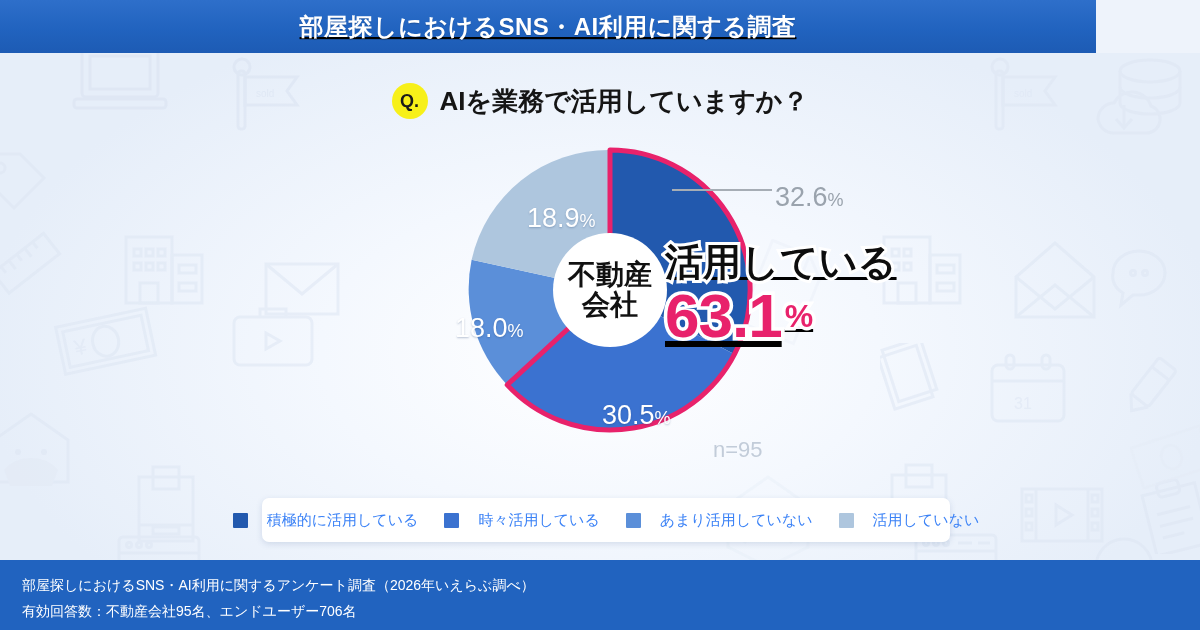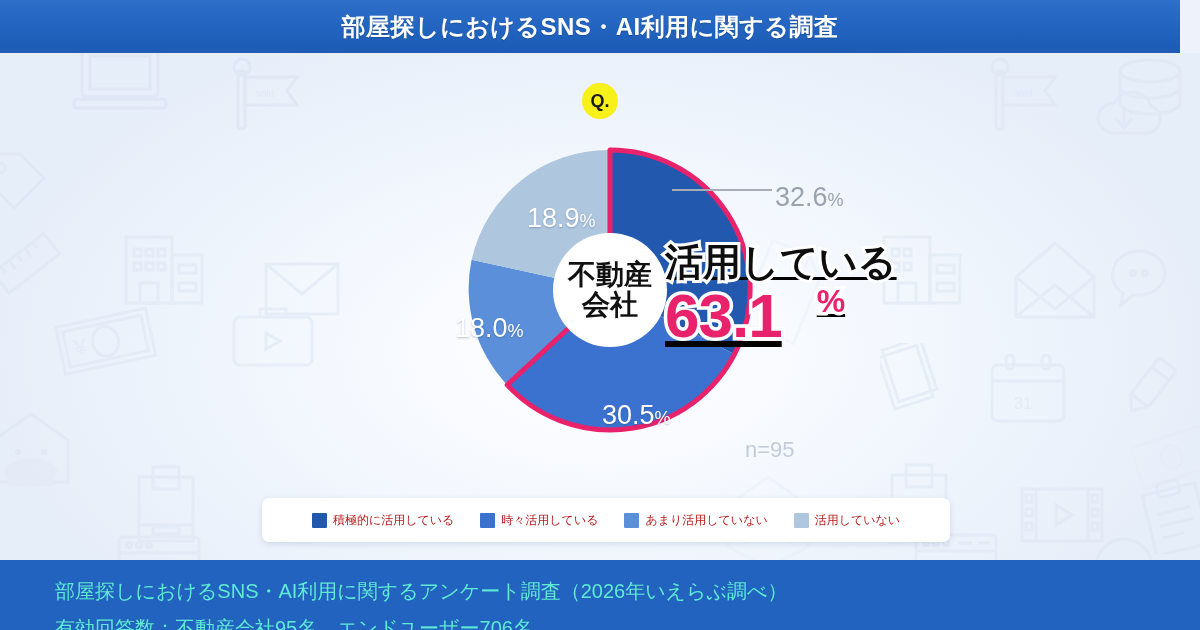--- a/index.html
+++ b/index.html
@@ -14,23 +14,23 @@
   .bg-base{
     position:absolute;left:0;top:53px;width:1200px;height:507px;
     background:
       radial-gradient(ellipse 620px 360px at 600px 300px,#ffffff 0%,#f4f8fe 45%,#e6eef9 100%);
   }
   .bg-icons{position:absolute;left:0;top:53px;width:1200px;height:507px;opacity:.55;}
   .bg-icons svg{position:absolute;}
 
   
   .header{
-    position:absolute;left:0;top:0;width:1180px;height:53px;
+    position:absolute;left:0;top:0;width:1096px;height:53px;
     background:linear-gradient(180deg,#2e6fca 0%,#2163bf 55%,#1d5bb4 100%);
-    display:flex;align-items:center;justify-content:center;
+    display:flex;align-items:center;justify-content:center;text-decoration:underline;
   }
   .header-title{
     color:#ffffff;font-size:24px;font-weight:bold;letter-spacing:.5px;
     text-shadow:0 1px 1px rgba(0,0,0,.18);
     white-space:nowrap;
   }
 
   
   .question{
     position:absolute;left:0;top:78px;width:1200px;height:46px;
@@ -61,54 +61,54 @@
   .label-305{left:602px;top:400px;}
 
   .label-326{
     position:absolute;left:775px;top:182px;color:#9aa3ad;font-size:27px;white-space:nowrap;
   }
   .label-326 .pct{font-size:18px;}
   .leader-line{
     position:absolute;left:672px;top:189px;width:100px;height:2px;background:#a6adb5;
   }
   .n-label{
-    position:absolute;left:745px;top:437px;color:#c2ccd9;font-size:22px;
+    position:absolute;left:713px;top:437px;color:#c2ccd9;font-size:22px;
   }
 
   
   .callout{position:absolute;left:665px;top:243px;width:230px;height:112px;text-decoration:underline;}
   .callout-top{
     font-size:38px;font-weight:bold;color:#0d0d0d;white-space:nowrap;line-height:1;
     -webkit-text-stroke:6px #ffffff;paint-order:stroke fill;
   }
   .callout-big{
-    display:flex;align-items:flex-start;line-height:1;margin-top:4px;
-    -webkit-text-stroke:7px #ffffff;paint-order:stroke fill;gap:32px;
+    display:flex;align-items:center;line-height:1;margin-top:4px;
+    -webkit-text-stroke:7px #ffffff;paint-order:stroke fill;
   }
   .callout-num{font-size:62px;font-weight:bold;color:#e8226b;letter-spacing:-1px;}
   .callout-pct{font-size:32px;font-weight:bold;color:#e8226b;margin-left:3px;}
 
   
   .legend{
     position:absolute;left:262px;top:498px;width:688px;height:44px;
     background:#ffffff;border-radius:7px;
     box-shadow:0 2px 6px rgba(60,90,140,.17);
     display:flex;align-items:center;justify-content:center;gap:26px;
   }
   .legend-item{display:flex;align-items:center;gap:6px;}
   .legend-sw{width:15px;height:15px;flex:0 0 auto;border-radius:1px;}
-  .legend-text{font-size:12px;color:#b91c1c;white-space:nowrap;}
+  .legend-text{font-size:15px;color:#3b82f6;white-space:nowrap;margin-left:13px;}
 
   
   .footer{
     position:absolute;left:0;top:560px;width:1200px;height:70px;
     background:#2163bf;
   }
   .footer-lines{position:absolute;left:22px;top:13px;}
-  .footer-line{color:#5eead4;font-size:20px;line-height:1.85;white-space:nowrap;margin-left:33px;}
+  .footer-line{color:#ffffff;font-size:14px;line-height:1.85;white-space:nowrap;}
 </style>
 </head>
 <body>
 
 <div id="stage">
 
   <div class="bg-base"></div>
   <div class="bg-icons">
 
     <svg style="left:70px;top:-10px;" width="100" height="70" viewBox="0 0 100 70" fill="none" stroke="#d9e2f1" stroke-width="3">
@@ -314,20 +314,21 @@
         </g>
     </svg>
   </div>
 
   <div class="header">
     <div class="header-title">部屋探しにおけるSNS・AI利用に関する調査</div>
   </div>
 
   <div class="question">
     <div class="q-badge">Q.</div>
+    <div class="q-text">AIを業務で活用していますか？</div>
   </div>
 
   <div class="pie-wrap">
     <svg width="290" height="290" viewBox="0 0 290 290">
 
       <path fill="#2259ae" d="M145 145 L145 5 A140 140 0 0 1 269.46 209.32 Z"></path>
 
       <path fill="#3b72d0" d="M145 145 L269.46 209.32 A140 140 0 0 1 42.21 239.92 Z"></path>
 
       <path fill="#5b8fd9" d="M145 145 L42.21 239.92 A140 140 0 0 1 6.62 114.72 Z"></path>

